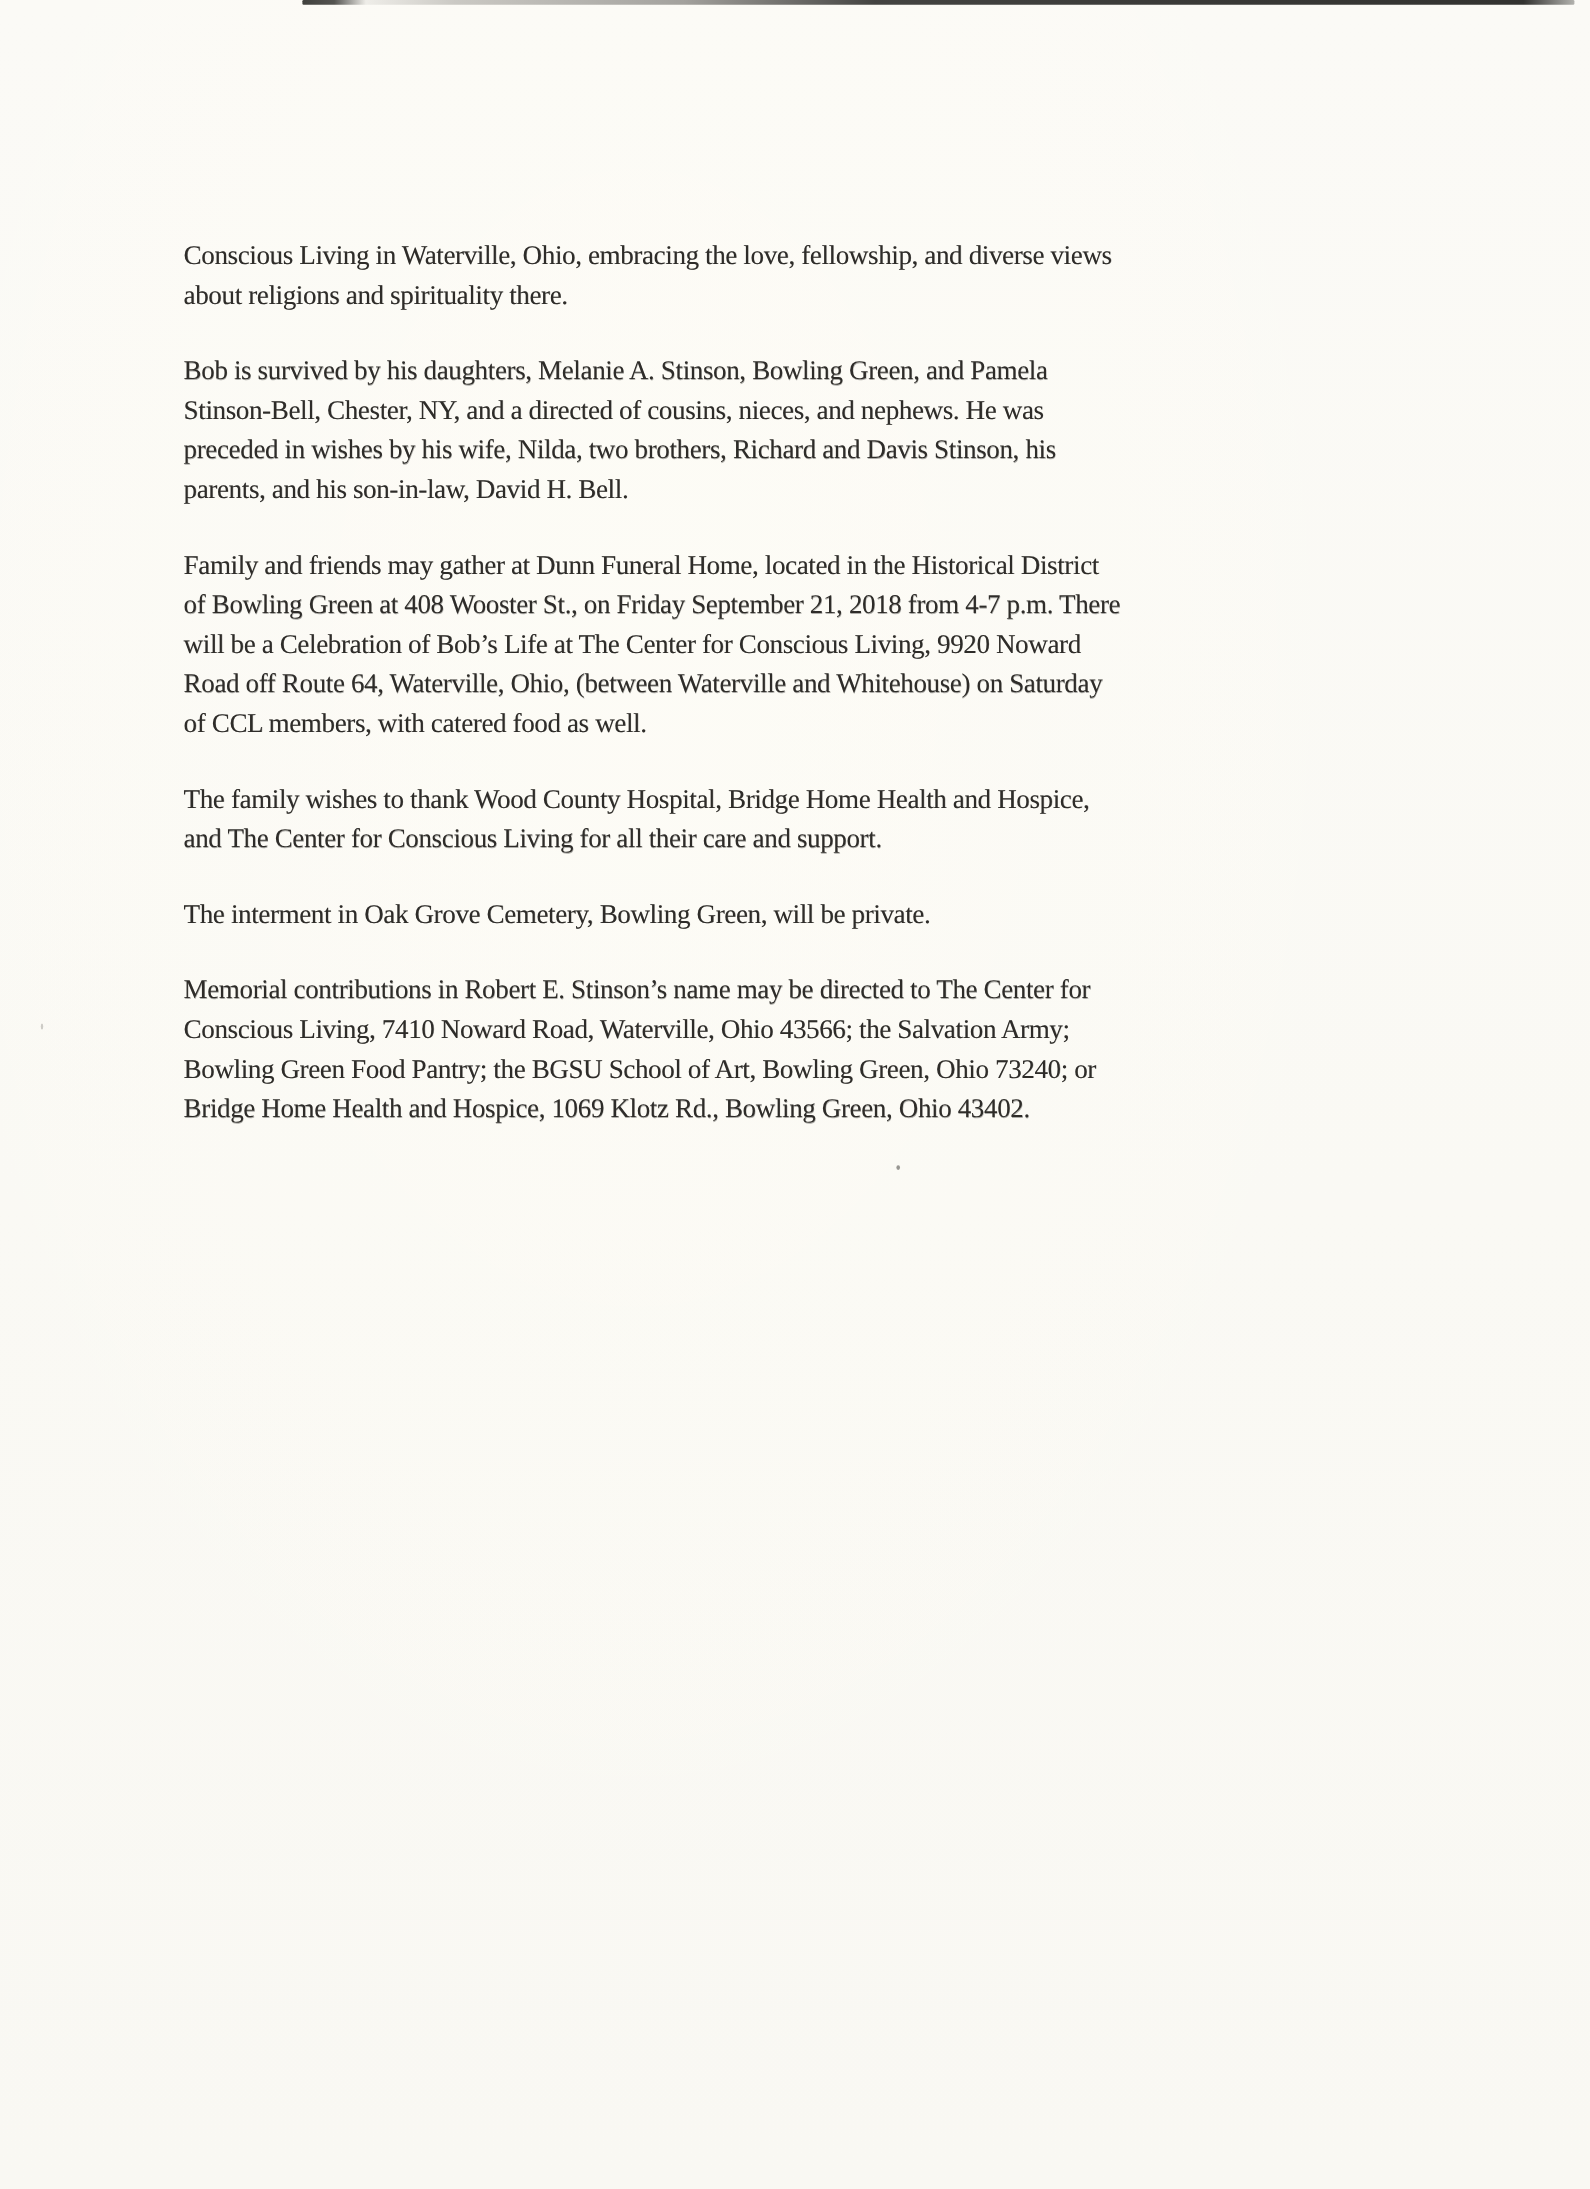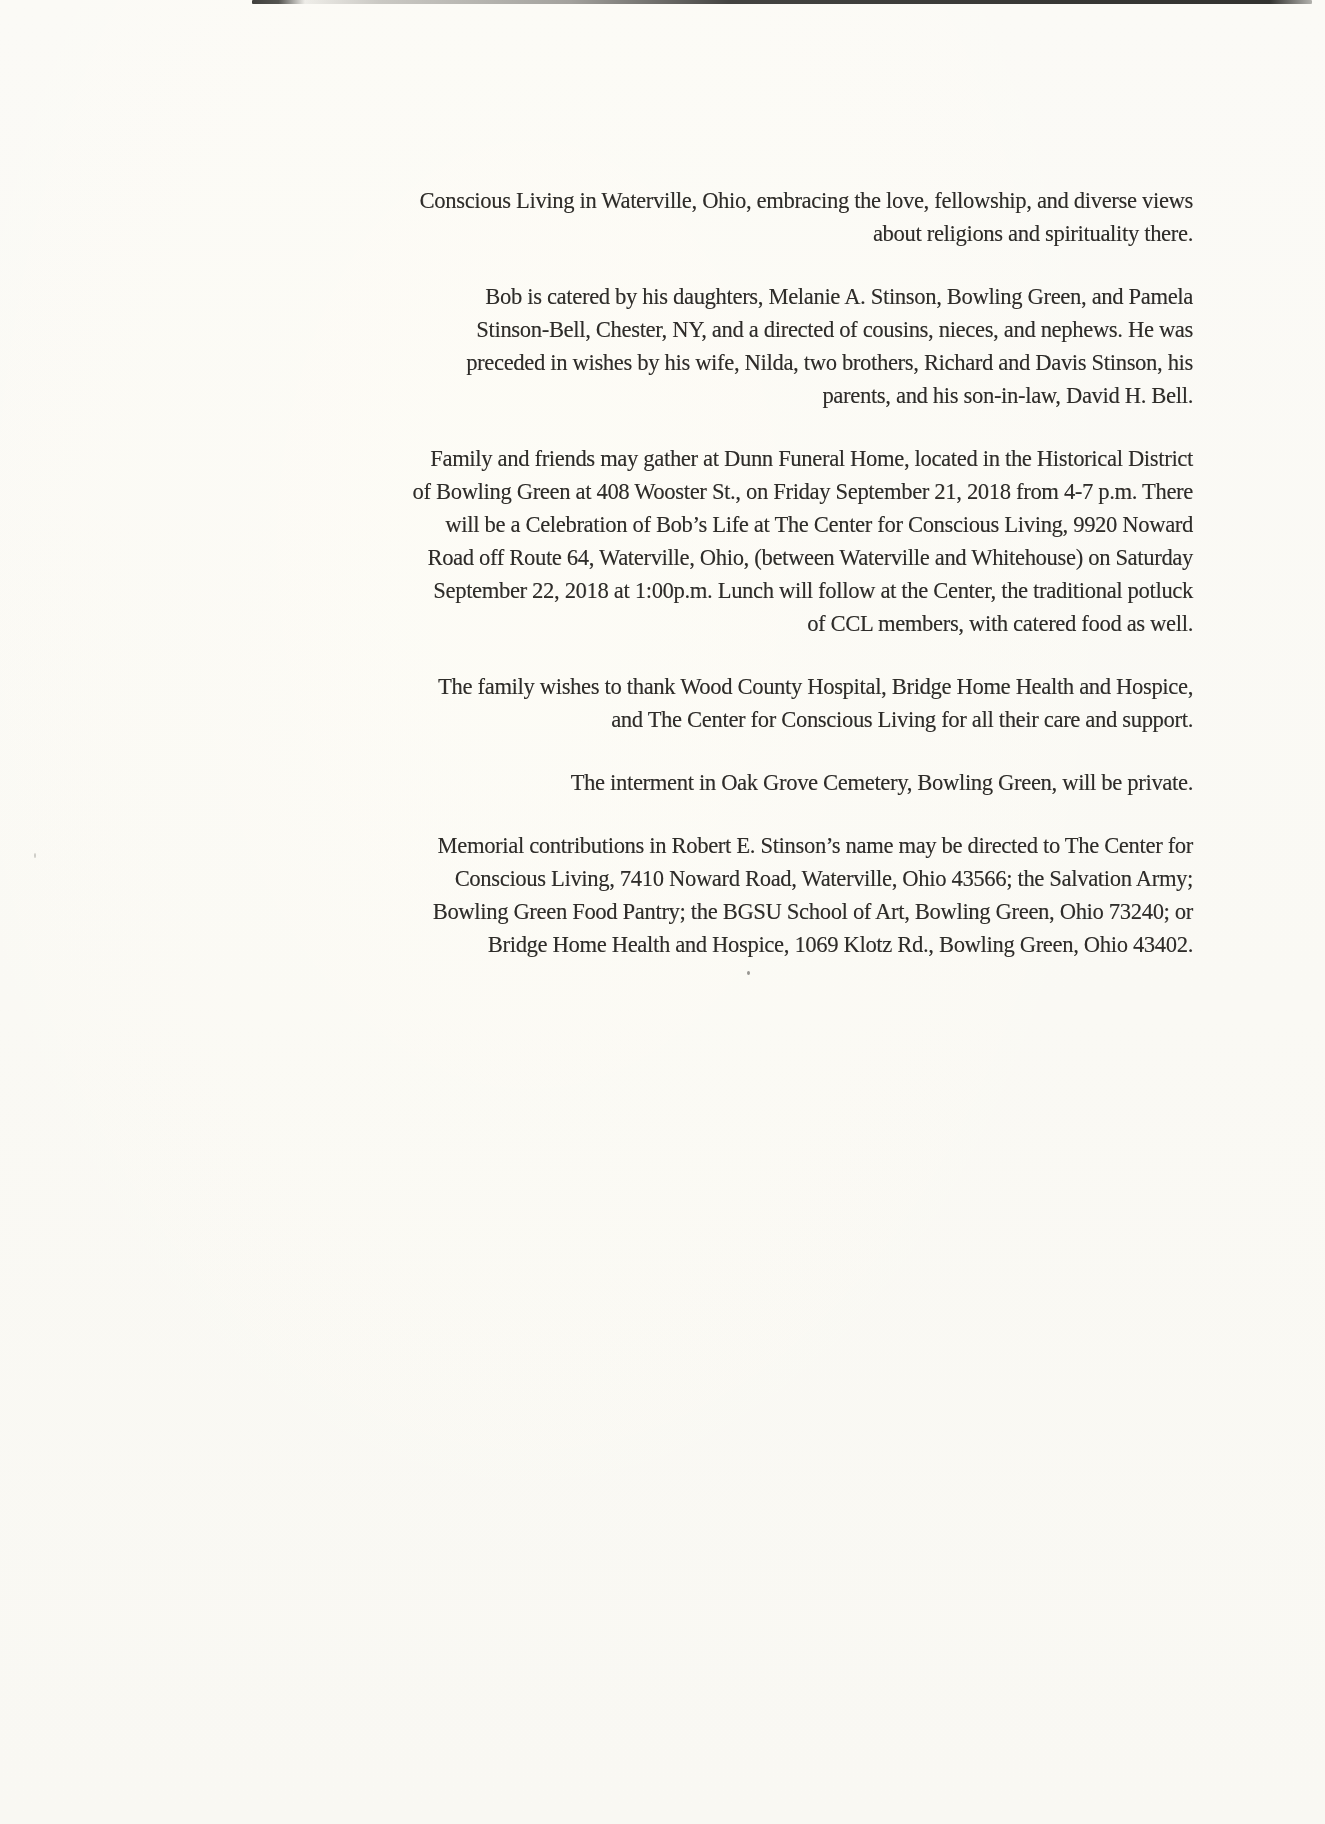--- a/index.html
+++ b/index.html
@@ -40,22 +40,21 @@
   }
 
   .content {
     position: absolute;
     left: 153px;
     top: 180px;
     width: 1040px;
   }
 
   .para {
-    margin: 4px 0 30px 0;
-    text-align: right;
+    margin: 16px 0 30px 0;
   }
 
   .line {
     font-size: 22.5px;
     line-height: 33px;
     letter-spacing: -0.3px;
     color: #2e2c29;
     white-space: nowrap;
     text-shadow: 0.3px 0.3px 0.45px rgba(46,44,41,0.38);
   }
@@ -86,32 +85,31 @@
 <div class="scan-line"></div>
 
 <div class="content">
 
   <div class="para">
     <div class="line">Conscious Living in Waterville, Ohio, embracing the love, fellowship, and diverse views</div>
     <div class="line">about religions and spirituality there.</div>
   </div>
 
   <div class="para">
-    <div class="line">Bob is catered by his daughters, Melanie A. Stinson, Bowling Green, and Pamela</div>
+    <div class="line">Bob is survived by his daughters, Melanie A. Stinson, Bowling Green, and Pamela</div>
     <div class="line">Stinson-Bell, Chester, NY, and a directed of cousins, nieces, and nephews. He was</div>
     <div class="line">preceded in wishes by his wife, Nilda, two brothers, Richard and Davis Stinson, his</div>
     <div class="line">parents, and his son-in-law, David H. Bell.</div>
   </div>
 
   <div class="para">
     <div class="line">Family and friends may gather at Dunn Funeral Home, located in the Historical District</div>
     <div class="line">of Bowling Green at 408 Wooster St., on Friday September 21, 2018 from 4-7 p.m. There</div>
     <div class="line">will be a Celebration of Bob’s Life at The Center for Conscious Living, 9920 Noward</div>
     <div class="line">Road off Route 64, Waterville, Ohio, (between Waterville and Whitehouse) on Saturday</div>
-    <div class="line">September 22, 2018 at 1:00p.m. Lunch will follow at the Center, the traditional potluck</div>
     <div class="line">of CCL members, with catered food as well.</div>
   </div>
 
   <div class="para">
     <div class="line">The family wishes to thank Wood County Hospital, Bridge Home Health and Hospice,</div>
     <div class="line">and The Center for Conscious Living for all their care and support.</div>
   </div>
 
   <div class="para">
     <div class="line">The interment in Oak Grove Cemetery, Bowling Green, will be private.</div>

